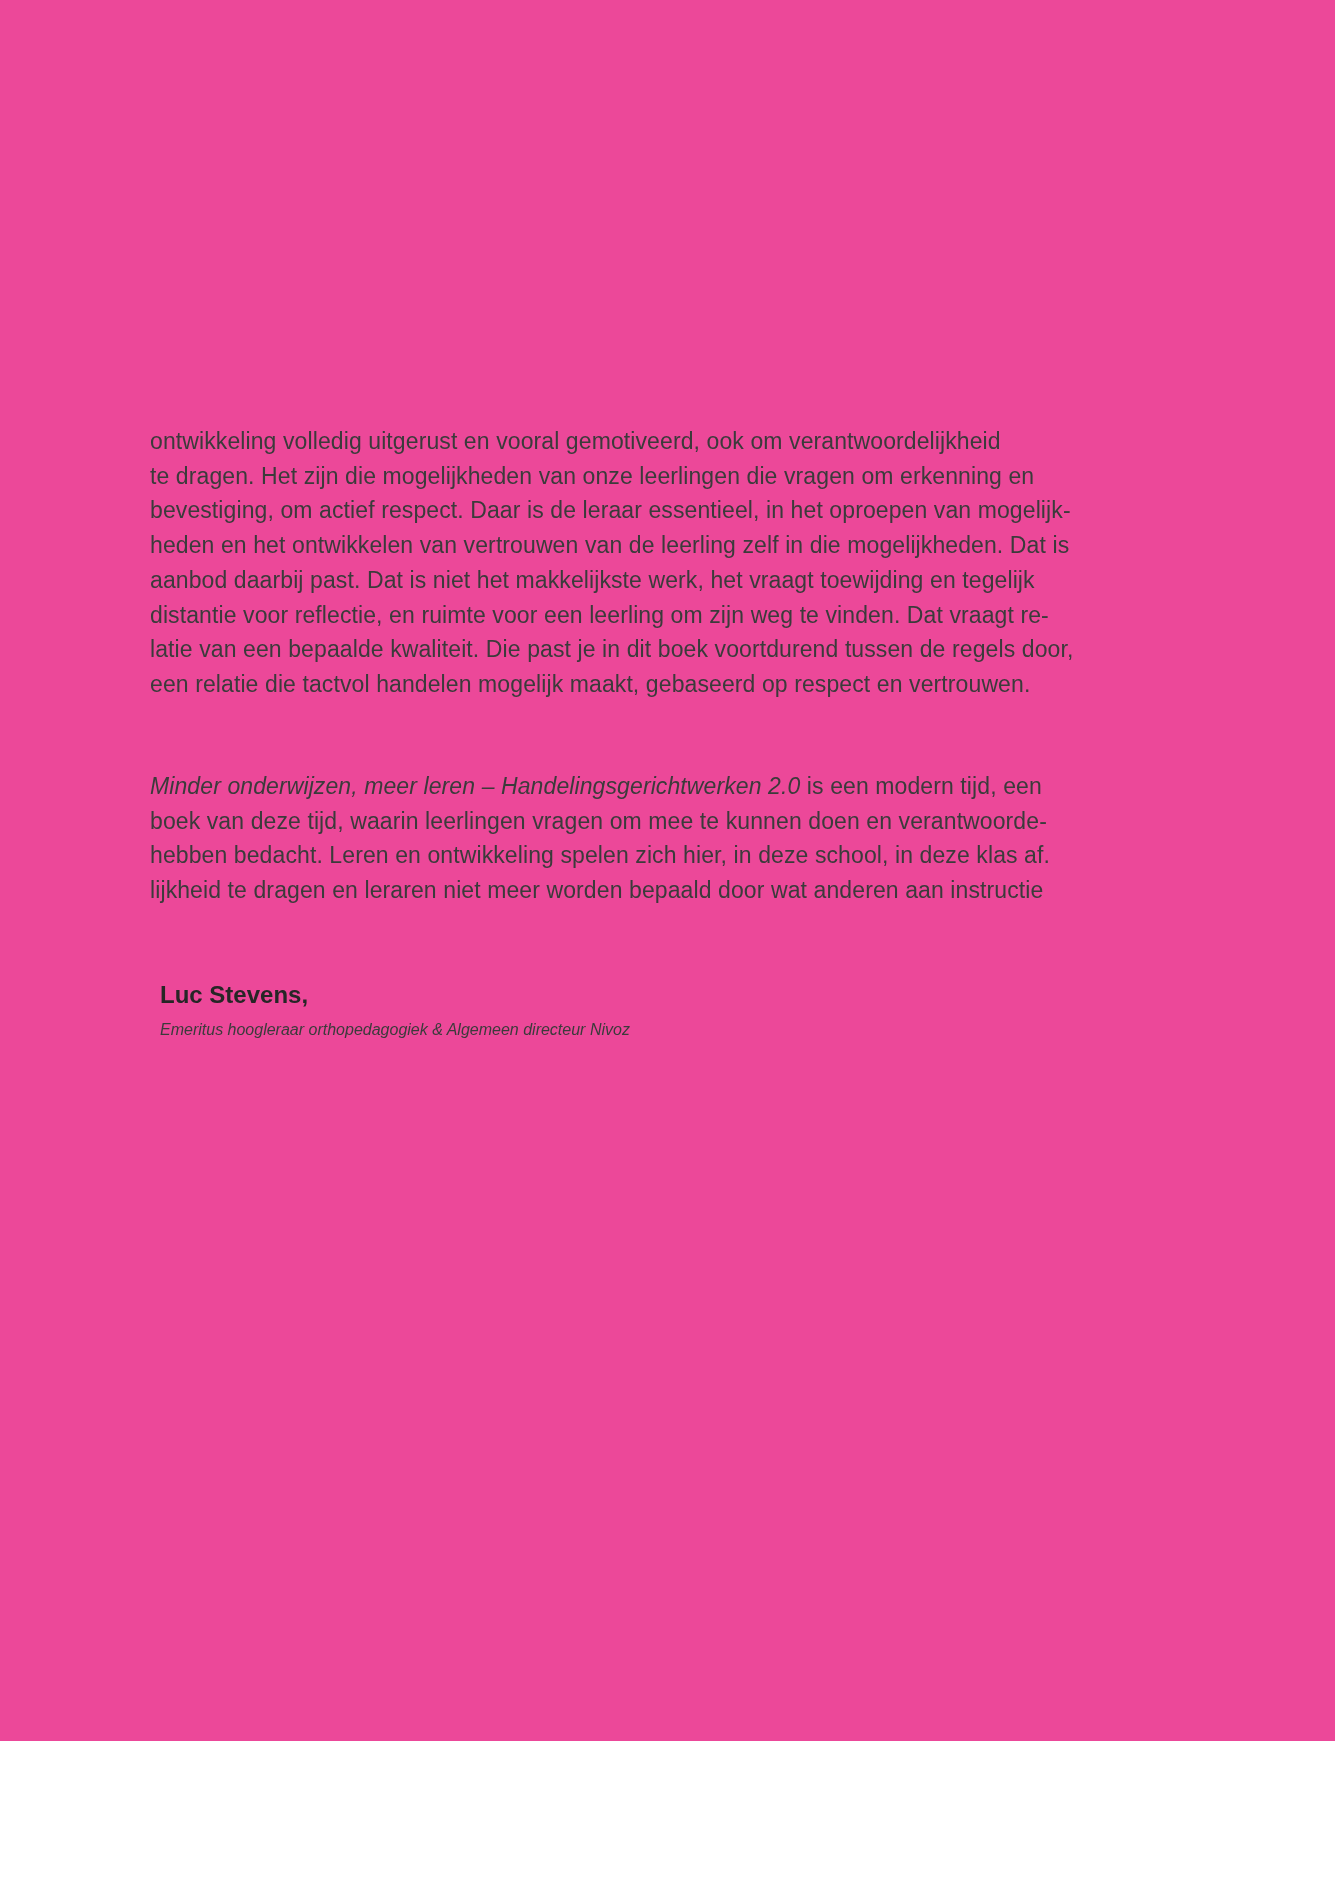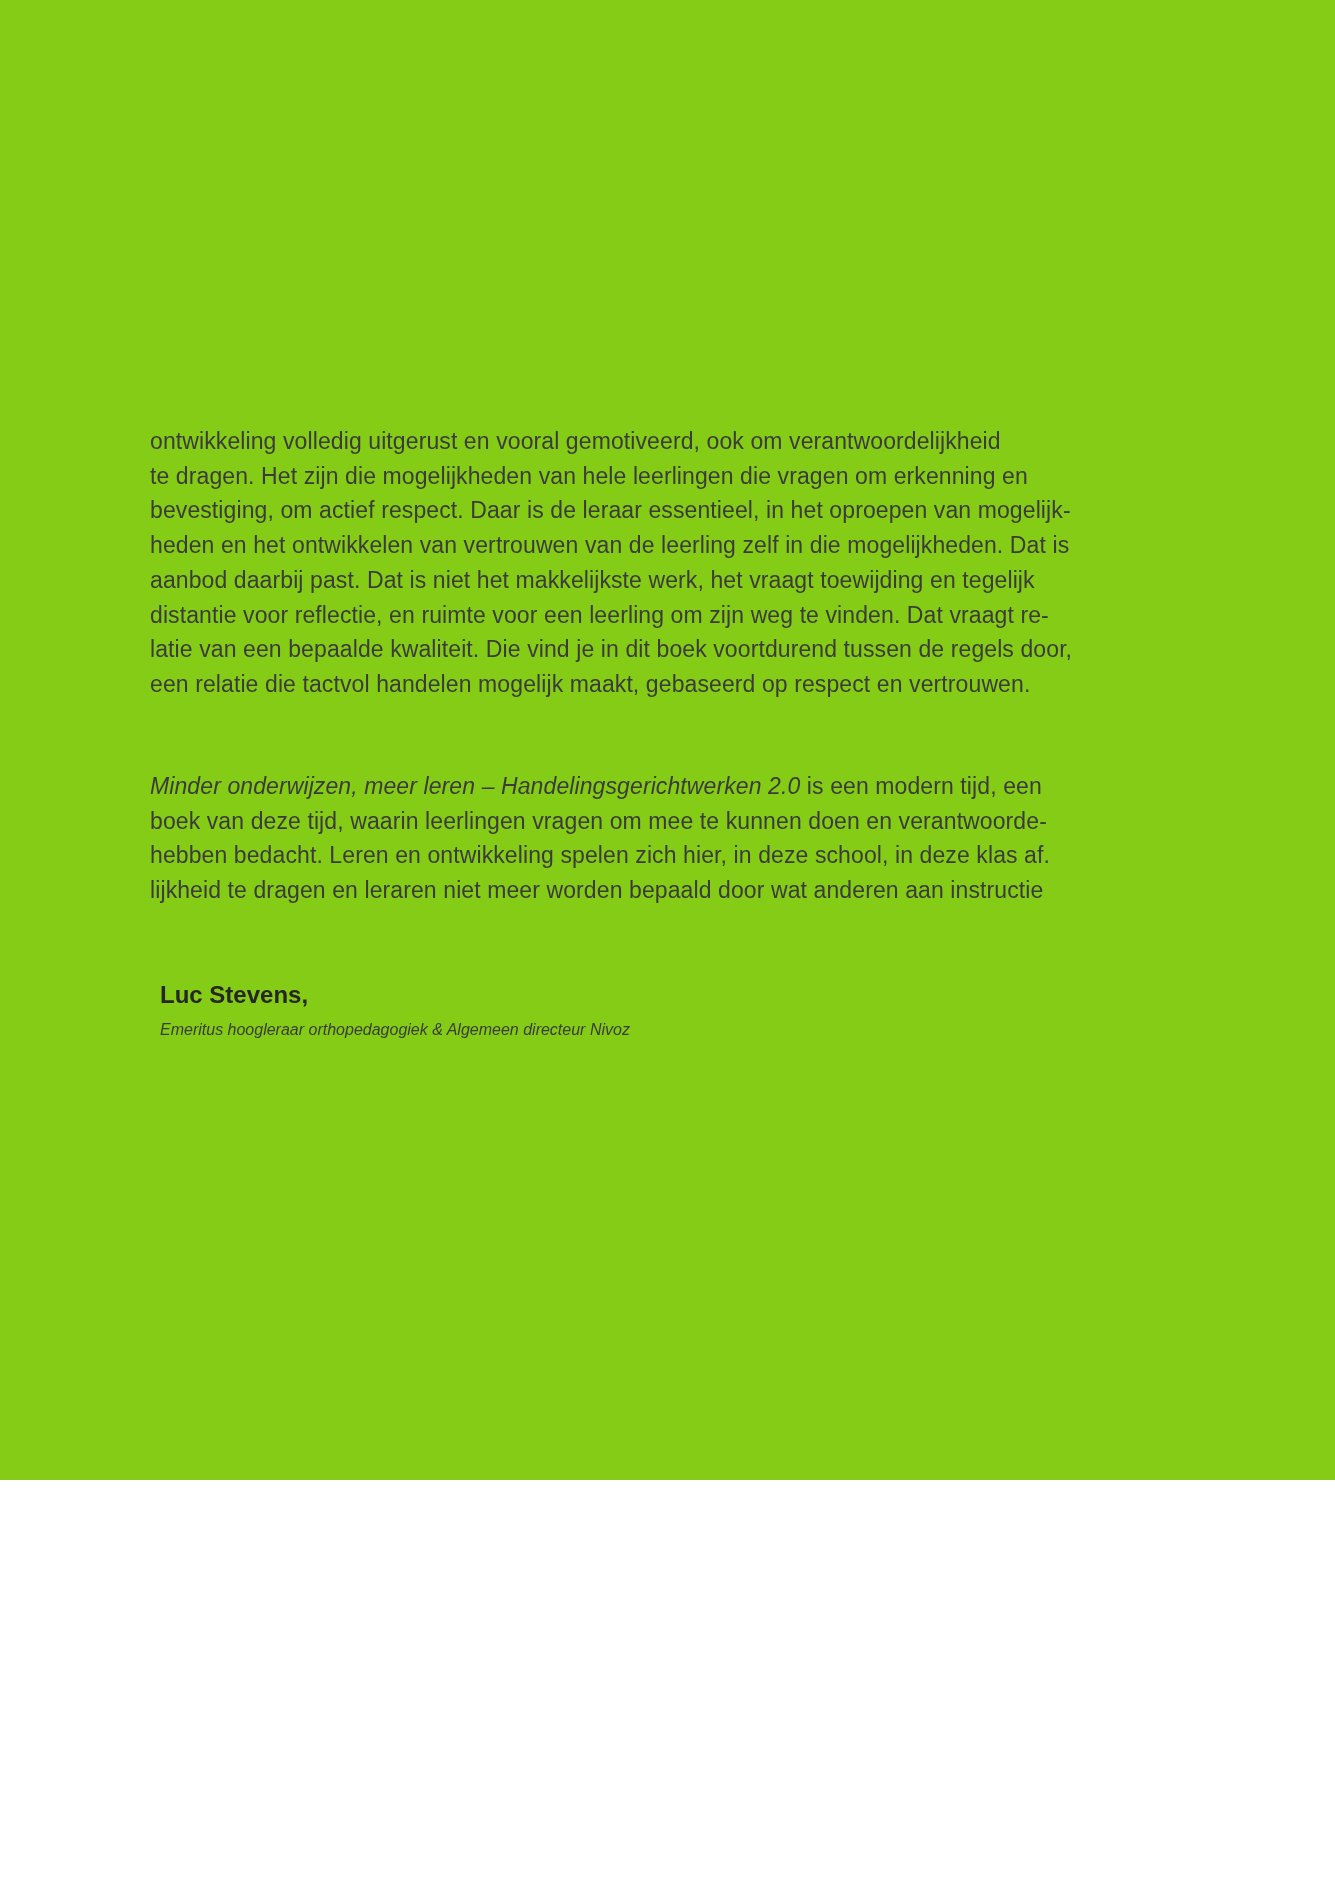--- a/index.html
+++ b/index.html
@@ -3,22 +3,22 @@
 <meta charset="utf-8">
 <style>
   html, body {
     margin: 0;
     padding: 0;
     background: #ffffff;
   }
   .page {
     position: relative;
     width: 1335px;
-    height: 1480px;
-    background: #84cc16;
+    height: 1741px;
+    background: #ec4899;
     overflow: hidden;
     font-family: "Liberation Sans", sans-serif;
   }
   .para {
     position: absolute;
     left: 150px;
     margin: 0;
     font-size: 23px;
     line-height: 34.7px;
     font-weight: 300;
@@ -55,26 +55,26 @@
     white-space: pre;
   }
 </style>
 </head>
 <body>
 
 <div class="page">
 
   <p class="para" id="paragraph-1">
     <span class="line">ontwikkeling volledig uitgerust en vooral gemotiveerd, ook om verantwoordelijkheid</span>
-    <span class="line">te dragen. Het zijn die mogelijkheden van hele leerlingen die vragen om erkenning en</span>
+    <span class="line">te dragen. Het zijn die mogelijkheden van onze leerlingen die vragen om erkenning en</span>
     <span class="line">bevestiging, om actief respect. Daar is de leraar essentieel, in het oproepen van mogelijk-</span>
     <span class="line">heden en het ontwikkelen van vertrouwen van de leerling zelf in die mogelijkheden. Dat is</span>
     <span class="line">aanbod daarbij past. Dat is niet het makkelijkste werk, het vraagt toewijding en tegelijk</span>
     <span class="line">distantie voor reflectie, en ruimte voor een leerling om zijn weg te vinden. Dat vraagt re-</span>
-    <span class="line">latie van een bepaalde kwaliteit. Die vind je in dit boek voortdurend tussen de regels door,</span>
+    <span class="line">latie van een bepaalde kwaliteit. Die past je in dit boek voortdurend tussen de regels door,</span>
     <span class="line">een relatie die tactvol handelen mogelijk maakt, gebaseerd op respect en vertrouwen.</span>
   </p>
 
   <p class="para" id="paragraph-2">
     <span class="line"><em class="book-title">Minder onderwijzen, meer leren – Handelingsgerichtwerken 2.0</em><span> is een modern tijd, een</span></span>
     <span class="line">boek van deze tijd, waarin leerlingen vragen om mee te kunnen doen en verantwoorde-</span>
     <span class="line">hebben bedacht. Leren en ontwikkeling spelen zich hier, in deze school, in deze klas af.</span>
     <span class="line">lijkheid te dragen en leraren niet meer worden bepaald door wat anderen aan instructie</span>
   </p>
 

